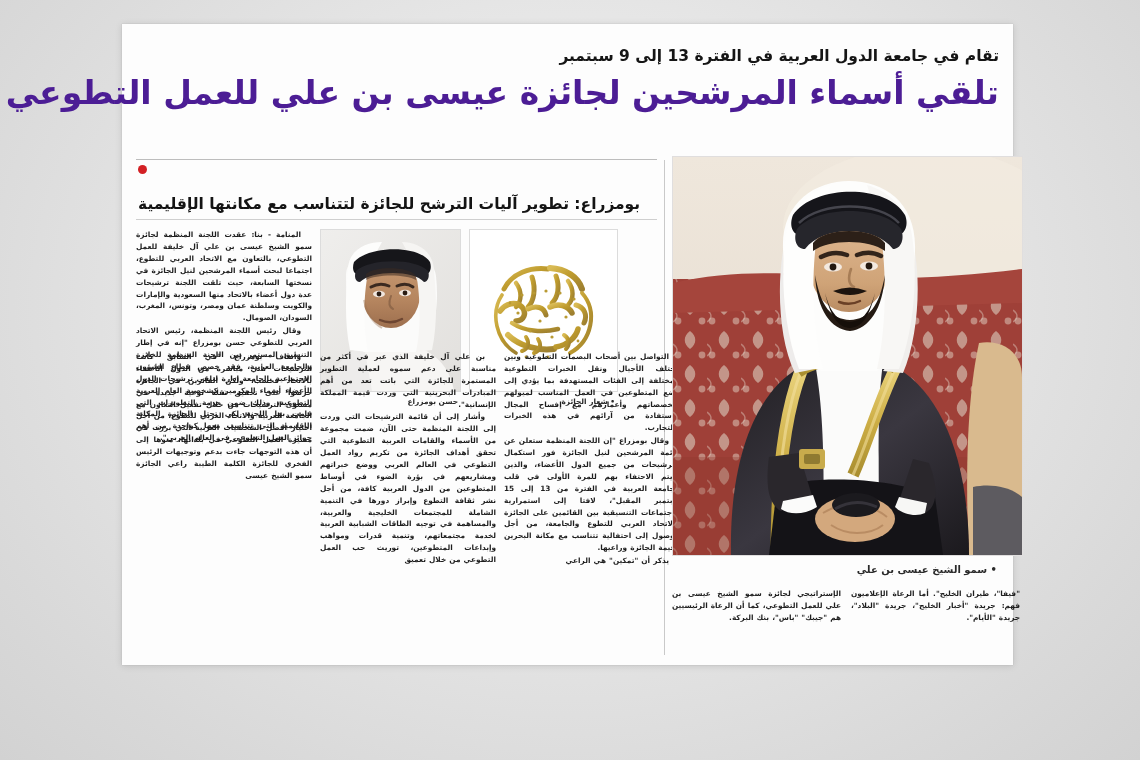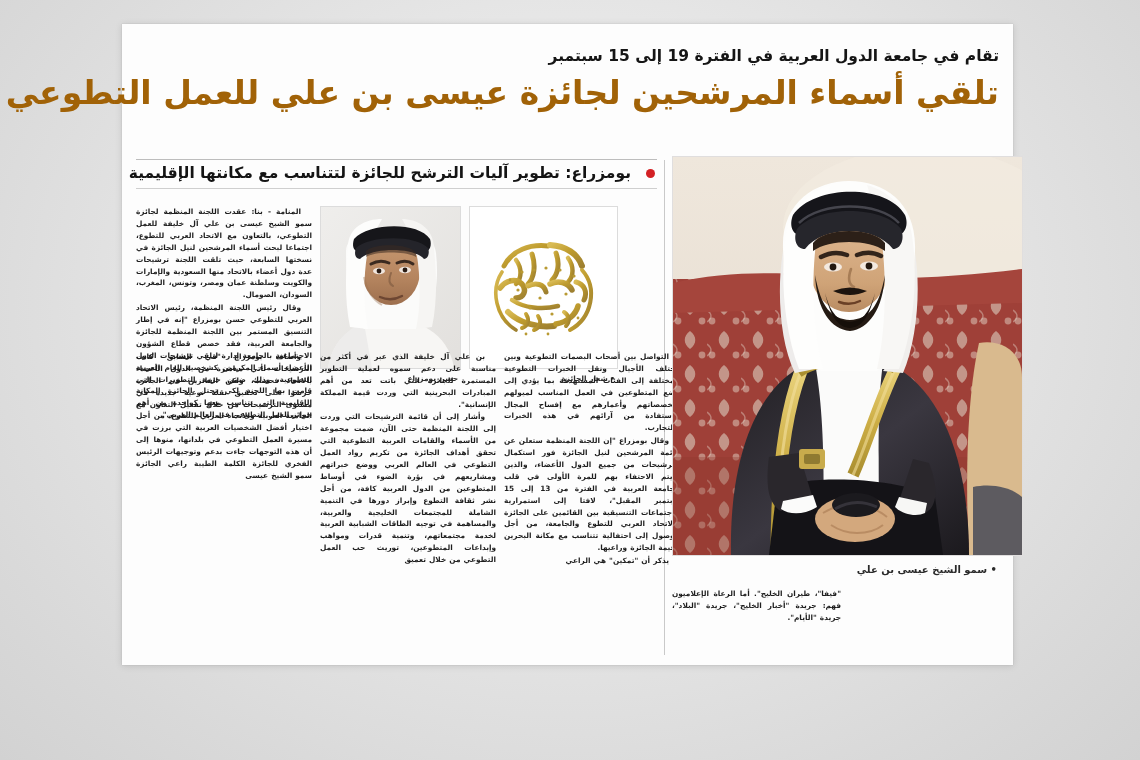--- a/index.html
+++ b/index.html
@@ -42,21 +42,21 @@
     color: #151515;
     letter-spacing: -0.2px;
     padding-left: 10px;
     padding-top: 12px;
     line-height: 1.1;
   }
   .headline {
     text-align: right;
     font-size: 33px;
     font-weight: 800;
-    color: #a16207;
+    color: #4c1d95;
     letter-spacing: -0.6px;
     line-height: 1.18;
     margin-top: 9px;
     padding-left: 6px;
     white-space: nowrap;
   }
 
   
   .grid {
     position: absolute;
@@ -77,23 +77,23 @@
     align-self: stretch;
   }
   .col-left { flex: 1 1 auto; position: relative; }
 
   
   .sub-band { padding-top: 5px; }
   .rule { height: 1px; background: #bdbdbd; }
   .rule.thin { background: #cfcfcf; }
   .subhead {
     display: flex;
-    flex-direction: row;
-    align-items: center;
-    gap: 15px;
+    flex-direction: column;
+    align-items: flex-end;
+    gap: 22px;
     padding: 5px 2px 6px 2px;
   }
   .red-dot {
     width: 9px; height: 9px;
     border-radius: 50%;
     background: #d32024;
     flex: 0 0 9px;
   }
   .subhead-text {
     font-size: 15.5px;
@@ -101,21 +101,21 @@
     color: #141414;
     letter-spacing: -0.5px;
     white-space: nowrap;
     line-height: 1.1;
   }
 
   
   .media-row {
     display: flex;
     flex-direction: row-reverse;
-    margin-top: 17px;
+    margin-top: 9px;
     gap: 8px;
   }
   .lead-col { width: 176px; flex: 0 0 176px; }
   .fig { position: relative; }
   .fig-logo { width: 149px; flex: 0 0 149px; }
   .fig-port { width: 141px; flex: 0 0 141px; }
   .frame {
     border: 1px solid #dcdcdc;
     background: #fff;
     overflow: hidden;
@@ -195,21 +195,21 @@
   }
   .left-lower .txtcol { width: 169px; flex: 0 0 169px; }
   .left-lower .txtcol p { text-indent: 0; }
 </style>
 </head>
 <body>
 
 <div class="sheet">
   <div class="inner">
 
-    <div class="kicker">تقام في جامعة الدول العربية في الفترة 19 إلى 15 سبتمبر</div>
+    <div class="kicker">تقام في جامعة الدول العربية في الفترة 13 إلى 9 سبتمبر</div>
     <div class="headline">تلقي أسماء المرشحين لجائزة عيسى بن علي للعمل التطوعي</div>
 
     <div class="grid">
 
       <div class="col-right">
 
         <div class="sub-band">
           <div class="rule"></div>
           <div class="subhead">
             <span class="red-dot"></span>
@@ -459,20 +459,23 @@
             <path d="M160 134 q17 -7 34 0 q-17 8 -34 0 Z" fill="#1d140e"></path>
 
             <path d="M166 145 q11 4 21 -1" stroke="#6a4026" stroke-width="2.4" fill="none" stroke-linecap="round"></path>
           </svg>
         </div>
 
         <div class="photo-cap">• سمو الشيخ عيسى بن علي</div>
 
         <div class="left-lower">
           <div class="txtcol">
+            <p>الإستراتيجي لجائزة سمو الشيخ عيسى بن علي للعمل التطوعي، كما أن الرعاة الرئيسيين هم "جيبك" "باس"، بنك البركة.</p>
+          </div>
+          <div class="txtcol">
             <p>"فيفا"، طيران الخليج". أما الرعاة الإعلاميون فهم: جريدة "أخبار الخليج"، جريدة "البلاد"، جريدة "الأيام".</p>
           </div>
         </div>
       </div>
 
     </div>
   </div>
 </div>
 
 </body></html>

